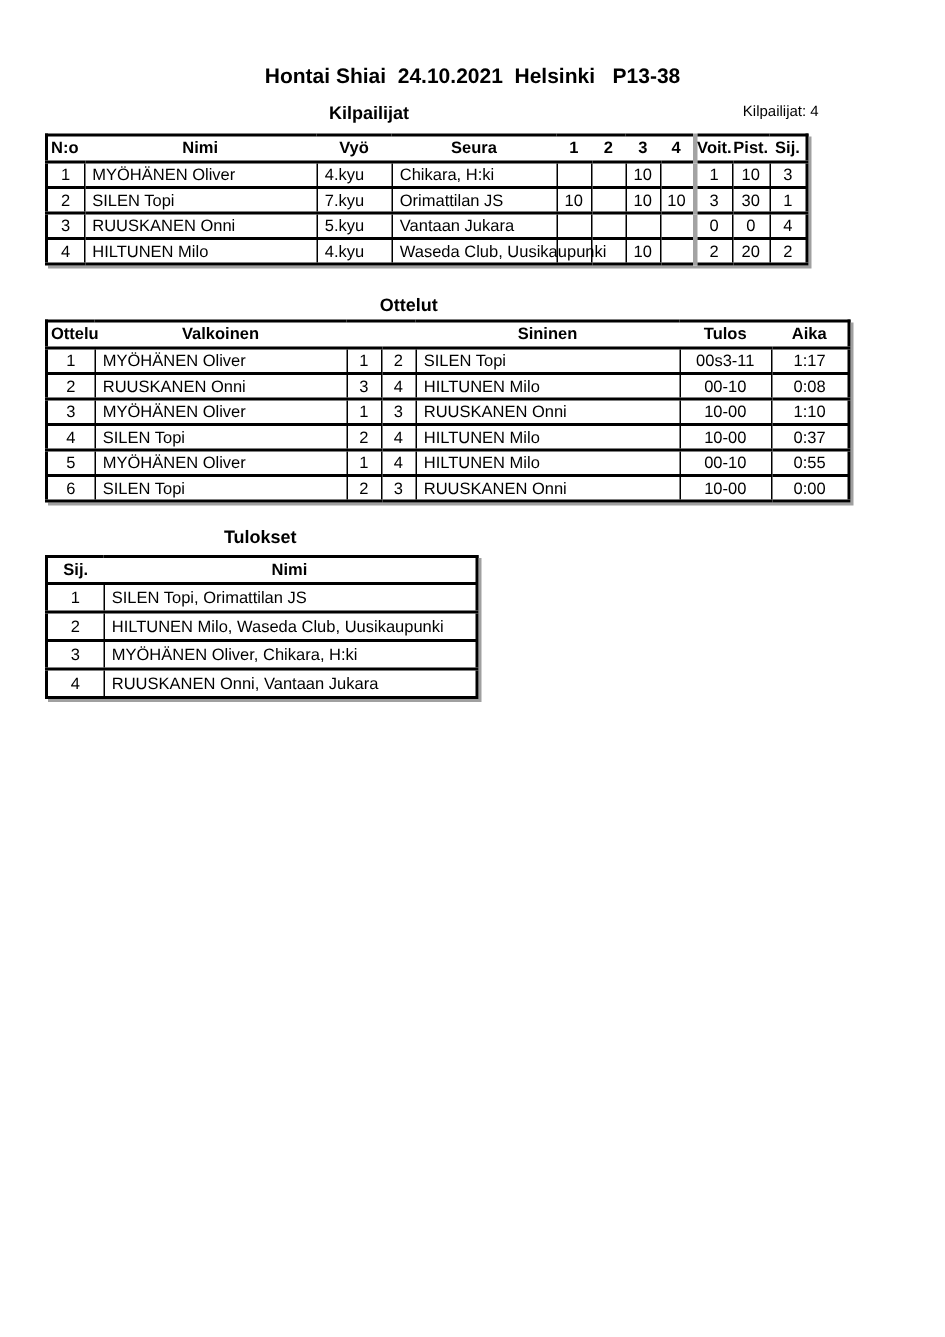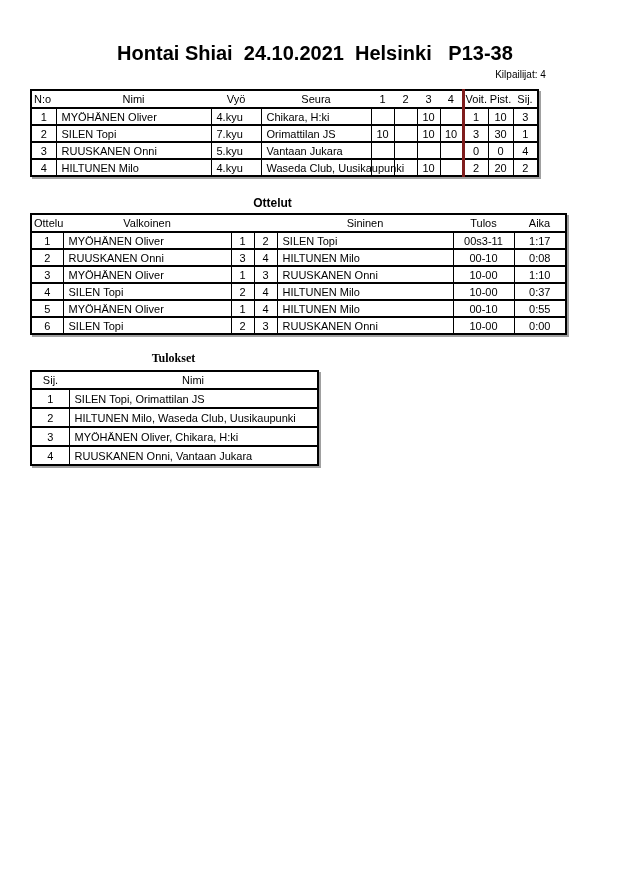--- a/index.html
+++ b/index.html
@@ -10,34 +10,34 @@
     background: #ffffff;
     color: #000;
     font-family: "Liberation Sans", sans-serif;
     overflow: hidden;
   }
   .doc-title {
     position: absolute;
     top: 42px; left: 0;
     width: 630px;
     text-align: center;
-    font-size: 20px;
+    font-size: 14px;
     font-weight: bold;
     white-space: pre;
   }
   .section-heading {
     position: absolute;
     text-align: center;
     font-size: 12px;
     font-weight: bold;
     white-space: nowrap;
   }
   #h-kilpailijat { top: 68px;  left: 30px; width: 432px; }
   #h-ottelut     { top: 196px; left: 30px; width: 485px; }
-  #h-tulokset    { top: 351px; left: 30px; width: 287px; font-family: Liberation Serif, serif; }
+  #h-tulokset    { top: 351px; left: 30px; width: 287px; }
   .count-label {
     position: absolute;
     top: 69px; left: 440px;
     width: 161px;
     text-align: center;
     font-size: 10px;
   }
   table.results {
     position: absolute;
     border-collapse: collapse;
@@ -49,57 +49,58 @@
   #t-kilpailijat { top: 89px;  left: 30px; width: 507px; }
   #t-ottelut     { top: 213px; left: 30px; width: 535px; }
   #t-tulokset    { top: 370px; left: 30px; width: 287px; }
 
   .results th {
     border: 0;
     border-bottom: 2px solid #000;
     padding: 0;
     height: 16px;
     font-size: 11px;
-    font-weight: normal;
+    font-weight: bold;
     text-align: center;
     white-space: nowrap;
     overflow: visible;
   }
   .results td {
     border: 1px solid #000;
     border-bottom: 2px solid #000;
     padding: 0;
     height: 15px;
     font-size: 11px;
     text-align: center;
     vertical-align: middle;
     white-space: nowrap;
     overflow: visible;
   }
   #t-tulokset td { height: 17px; }
   .results .th-left  { text-align: left; padding-left: 2px; }
   .results .cell-left { text-align: left; padding-left: 5px; }
-  .results .thick-left { border-left: 3px solid #7f1d1d; margin-left: 30px; }
+  .results .thick-left { border-left: 3px solid #a3a3a3; margin-left: 30px; }
 
   
   .w-no{width:25px}.w-nimi{width:155px}.w-vyo{width:50px}.w-seura{width:110px}
   .w-m{width:23px}.w-v{width:25px}
   
   .w-ot{width:32px}.w-valk{width:168px}.w-n{width:23px}.w-sin{width:176px}
   .w-tulos{width:61px}.w-aika{width:52px}
   
   .w-sij{width:38px}.w-nimi3{width:249px}
 </style>
 </head>
 <body>
 
 <div id="page">
 
   <div class="doc-title">Hontai Shiai  24.10.2021  Helsinki   P13-38</div>
 
+  <div id="h-kilpailijat" class="section-heading">Kilpailijat</div>
   <div class="count-label">Kilpailijat: 4</div>
 
   <table id="t-kilpailijat" class="results">
     <colgroup>
       <col class="w-no">
         <col class="w-nimi">
         <col class="w-vyo">
         <col class="w-seura">
       <col class="w-m">
         <col class="w-m">

